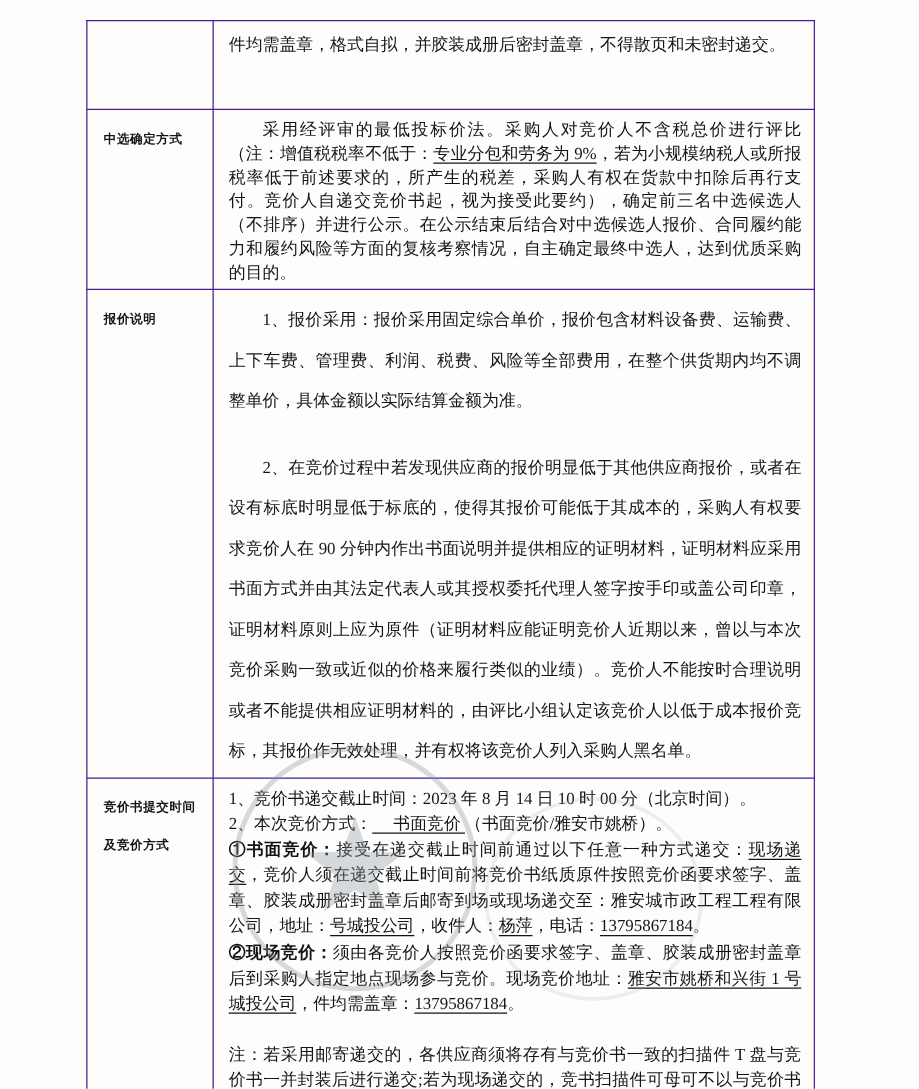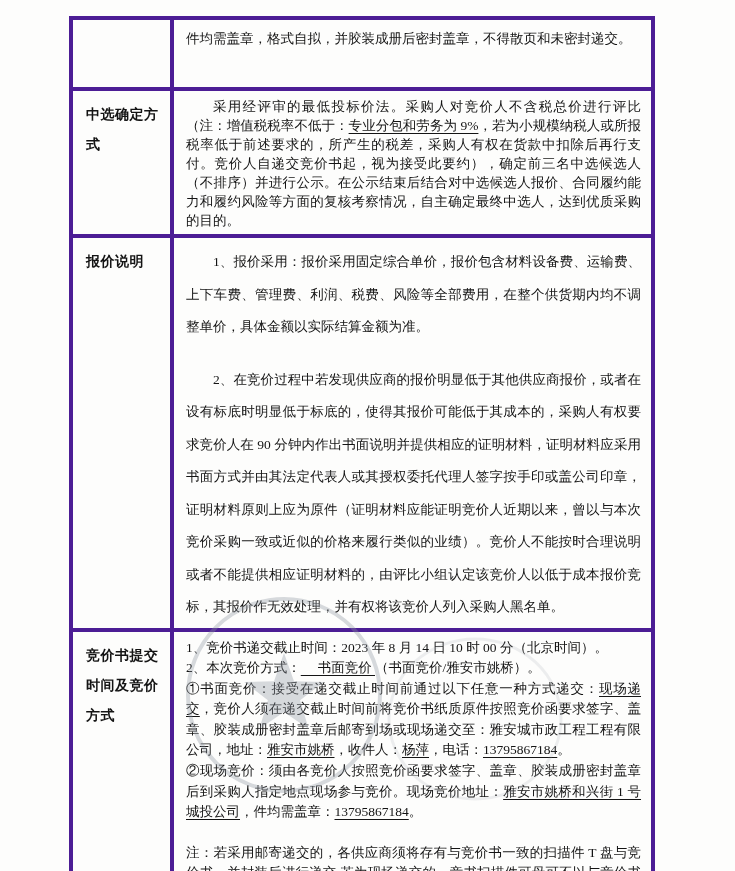--- a/index.html
+++ b/index.html
@@ -15,41 +15,41 @@
 
   table.doc{
     border-collapse:collapse;
     table-layout:fixed;
     width:582px;
     margin:16px 0 0 69px;
     position:relative;
     z-index:2;
   }
   th,td{
-    border:4px solid #4c1d95;
+    border:1px solid #4c1d95;
     vertical-align:top;
     box-sizing:border-box;
   }
   th{
     width:101px;
     font-weight:bold;
-    font-size:14px;
+    font-size:10px;
     line-height:30px;
     text-align:left;
     padding:9px 8px 18px 13px;
     letter-spacing:.5px;
   }
   td{
     width:481px;
     font-size:13.5px;
     padding:5px 10px 4px 12px;
   }
   td p{margin:0;text-align:justify;}
   .u{text-decoration:underline;text-underline-offset:3px;}
-  .b{font-weight:normal;}
+  .b{font-weight:bold;}
   .gap-top{margin-top:20px;}
 
   tr.row-a{height:71px;}   tr.row-a td{line-height:22px;padding-top:8px;}
   tr.row-b{height:115px;}  tr.row-b td{line-height:19px;padding-top:6px;}
   tr.row-c{height:366px;}  tr.row-c td{line-height:32.5px;padding-top:8px;}
   tr.row-d{height:250px;}  tr.row-d td{line-height:20.6px;padding-top:6px;}
   tr.row-e{height:30px;}   tr.row-e td{line-height:20px;}
   tr.row-e th{padding-top:4px;}
 
   .stamp{
@@ -96,21 +96,21 @@
           <td>
             <p style="text-indent: 2em;"><span>1、报价采用：报价采用固定综合单价，报价包含材料设备费、运输费、上下车费、管理费、利润、税费、风险等全部费用，在整个供货期内均不调整单价，具体金额以实际结算金额为准。</span></p>
             <p style="text-indent: 2em; margin-top: 20px;"><span>2、在竞价过程中若发现供应商的报价明显低于其他供应商报价，或者在设有标底时明显低于标底的，使得其报价可能低于其成本的，采购人有权要求竞价人在 90 分钟内作出书面说明并提供相应的证明材料，证明材料应采用书面方式并由其法定代表人或其授权委托代理人签字按手印或盖公司印章，证明材料原则上应为原件（证明材料应能证明竞价人近期以来，曾以与本次竞价采购一致或近似的价格来履行类似的业绩）。竞价人不能按时合理说明或者不能提供相应证明材料的，由评比小组认定该竞价人以低于成本报价竞标，其报价作无效处理，并有权将该竞价人列入采购人黑名单。</span></p>
           </td>
         </tr>
         <tr class="row-d">
           <th>竞价书提交时间及竞价方式</th>
           <td>
             <p><span>1、竞价书递交截止时间：2023 年 8 月 14 日 10 时 00 分（北京时间）。</span></p>
             <p><span>2、本次竞价方式：</span><span class="u">　 书面竞价 </span><span>（书面竞价/雅安市姚桥）。</span></p>
-            <p><span class="b">①书面竞价：</span><span>接受在递交截止时间前通过以下任意一种方式递交：</span><span class="u">现场递交</span><span>，竞价人须在递交截止时间前将竞价书纸质原件按照竞价函要求签字、盖章、胶装成册密封盖章后邮寄到场或现场递交至：雅安城市政工程工程有限公司，地址：</span><span class="u">雅安市姚桥</span><span>，收件人：</span><span class="u">杨萍</span><span>，电话：</span><span class="u">13795867184</span><span>。</span></p>
+            <p><span class="b">①书面竞价：</span><span>接受在递交截止时间前通过以下任意一种方式递交：</span><span class="u">现场递交</span><span>，竞价人须在递交截止时间前将竞价书纸质原件按照竞价函要求签字、盖章、胶装成册密封盖章后邮寄到场或现场递交至：雅安城市政工程工程有限公司，地址：</span><span class="u">号城投公司</span><span>，收件人：</span><span class="u">杨萍</span><span>，电话：</span><span class="u">13795867184</span><span>。</span></p>
             <p><span class="b">②现场竞价：</span><span>须由各竞价人按照竞价函要求签字、盖章、胶装成册密封盖章后到采购人指定地点现场参与竞价。现场竞价地址：</span><span class="u">雅安市姚桥和兴街 1 号城投公司</span><span>，件均需盖章：</span><span class="u">13795867184</span><span>。</span></p>
             <p class="gap-top"><span>注：若采用邮寄递交的，各供应商须将存有与竞价书一致的扫描件 T 盘与竞价书一并封装后进行递交;若为现场递交的，竞书扫描件可母可不以与竞价书一并封装，由采购人现场拷贝后予以归还。</span></p>
           </td>
         </tr>
         <tr class="row-e">
           <th>付款方式</th>
           <td></td>
         </tr>
       </tbody>
   </table>

